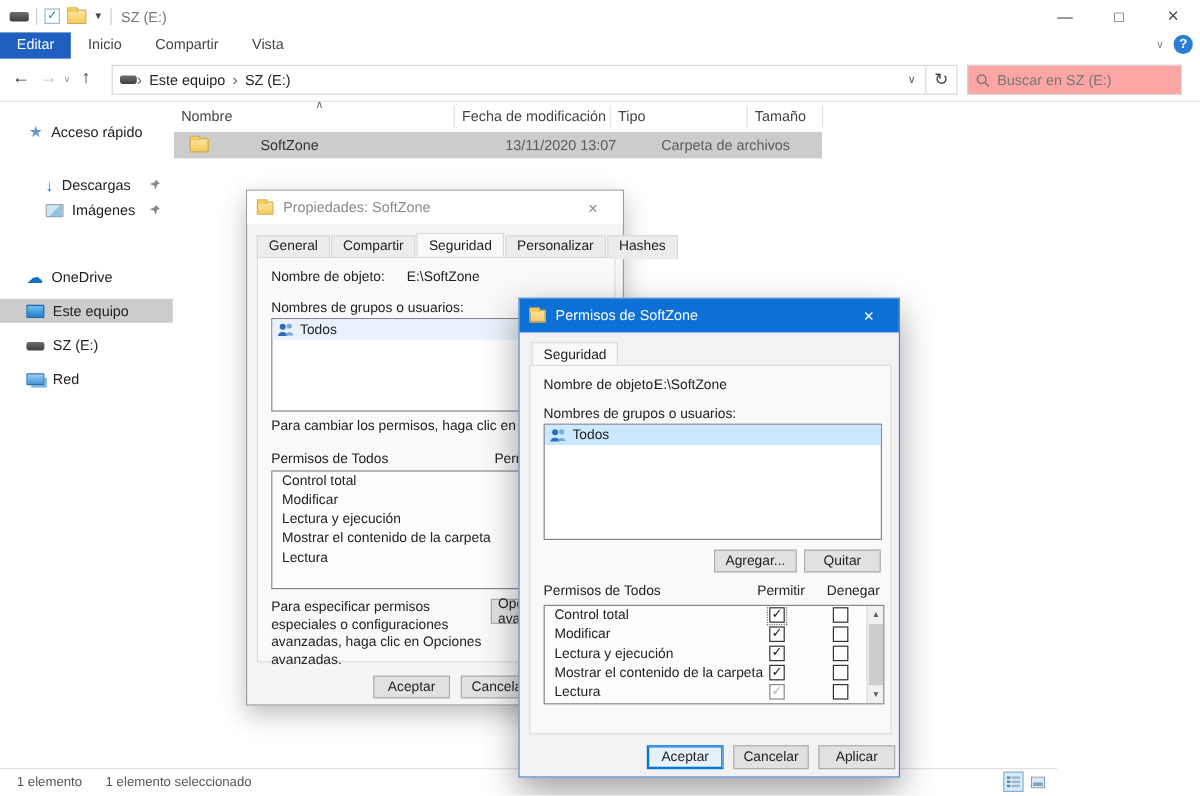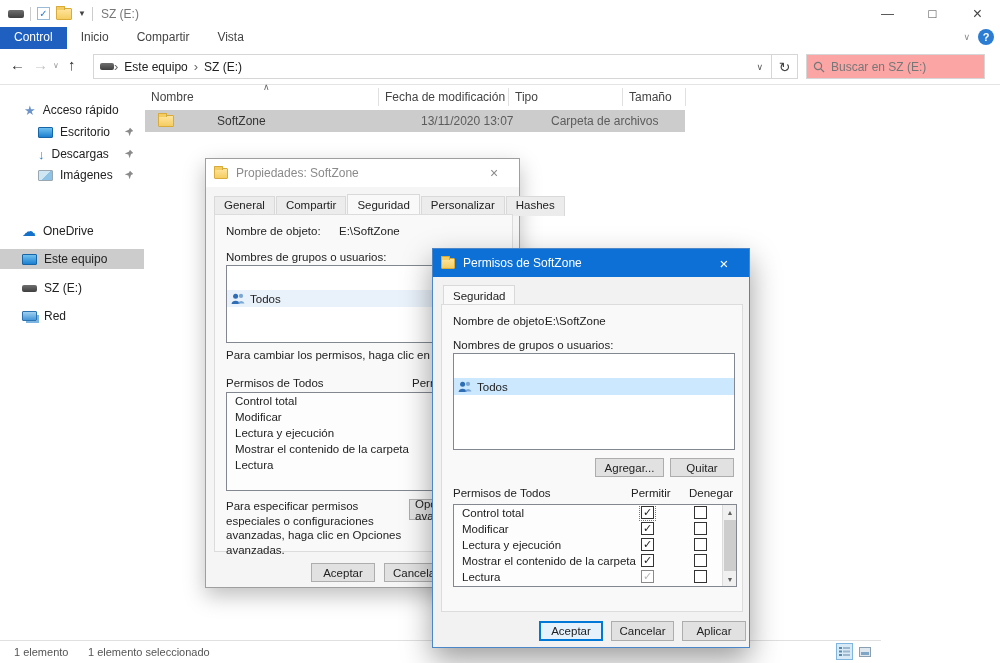--- a/index.html
+++ b/index.html
@@ -71,21 +71,21 @@
   .dialog { position:absolute; background:#f2f2f2; border:1px solid #9f9f9f; box-shadow:0 10px 26px rgba(0,0,0,.3); }
   .dlg-titlebar { height:28px; display:flex; align-items:center; padding:0 8px; gap:8px; }
   .dlg-title { font-size:12px; }
   .dlg-close { margin-left:auto; width:34px; text-align:center; font-size:14px; }
   .tabs-row { position:absolute; display:flex; }
   .tab { padding:2px 9px 3px; font-size:11.5px; color:#222; border:1px solid #d9d9d9; border-bottom:none; background:#ececec; margin-right:1px; }
   .tab.active { background:#f9f9f9; position:relative; top:-2px; padding-top:4px; }
   .tab-panel { position:absolute; border:1px solid #dcdcdc; background:#f9f9f9; }
   .fld-label { position:absolute; font-size:11.5px; color:#222; white-space:nowrap; }
   .listbox { position:absolute; border:1px solid #828790; background:#fff; overflow:hidden; }
-  .lb-row { height:17px; display:flex; align-items:center; gap:5px; padding-left:4px; font-size:11.5px; color:#222;margin-top:24px; }
+  .lb-row { height:17px; display:flex; align-items:center; gap:5px; padding-left:4px; font-size:11.5px; color:#222; }
   .lb-row.sel-blue { background:#cce8ff; }
   .lb-row.sel-soft { background:#e9f1fa; }
   .btn { position:absolute; background:#e1e1e1; border:1px solid #adadad; font-size:11.5px; color:#222; text-align:left; font-family:inherit; display:flex; align-items:center; justify-content:center; }
   .btn.focused { background:#e5f1fb; border:1px solid #0078d7; box-shadow:inset 0 0 0 1px #0078d7; }
   .perm-row { height:16px; display:flex; align-items:center; padding-left:8px; font-size:11.5px; color:#222; position:relative; }
   .cb { position:absolute; width:13px; height:13px; border:1px solid #333; background:#fff; top:1px; font-size:11px; line-height:11px; text-align:center; color:#1a1a1a; }
   .cb.checked::after { content:"✓"; }
   .cb.grayed { color:#b5b5b5; border-color:#8a8a8a; }
   .cb.focusring { outline:1px dotted #777; outline-offset:1px; }
   .hint { position:absolute; font-size:11.5px; color:#222; line-height:1.28; }
@@ -111,21 +111,21 @@
   </div>
   <span class="win-title">SZ (E:)</span>
   <div class="win-controls">
     <span class="win-btn">—</span>
     <span class="win-btn">□</span>
     <span class="win-btn" style="font-size:16px;">×</span>
   </div>
 </div>
 
 <div class="ribbon">
-  <span class="rtab active">Control</span>
+  <span class="rtab active">Editar</span>
   <span class="rtab">Inicio</span>
   <span class="rtab">Compartir</span>
   <span class="rtab">Vista</span>
   <div class="ribbon-right">
     <span style="color:#888; font-size:9px;">∨</span>
     <span class="help-circle">?</span>
   </div>
 </div>
 
 <div class="navbar">
@@ -148,27 +148,20 @@
         <line x1="7.8" y1="7.8" x2="11" y2="11" stroke="#777" stroke-width="1.2"></line>
       </svg>
     <input type="text" placeholder="Buscar en SZ (E:)" style="">
   </div>
 </div>
 
 <div class="sidebar">
   <div class="side-item" style="top:14px; padding-left:24px;">
     <span class="star-ico">★</span>
     <span class="lbl">Acceso rápido</span>
-  </div>
-  <div class="side-item" style="top:36px; padding-left:38px;">
-    <span class="monitor-ico"></span>
-    <span class="lbl">Escritorio</span>
-    <svg class="pin" width="10" height="10" viewBox="0 0 10 10">
-        <path d="M6 0.8 L9.2 4 L7 5 L5.6 9.2 L4.4 5.6 L0.8 4.4 L4.8 2.8 Z" fill="#8a8a8a"></path>
-      </svg>
   </div>
   <div class="side-item" style="top:58px; padding-left:38px;">
     <span class="down-ico">↓</span>
     <span class="lbl">Descargas</span>
     <svg class="pin" width="10" height="10" viewBox="0 0 10 10">
         <path d="M6 0.8 L9.2 4 L7 5 L5.6 9.2 L4.4 5.6 L0.8 4.4 L4.8 2.8 Z" fill="#8a8a8a"></path>
       </svg>
   </div>
   <div class="side-item" style="top:79px; padding-left:38px;">
     <span class="pic-ico"></span>

